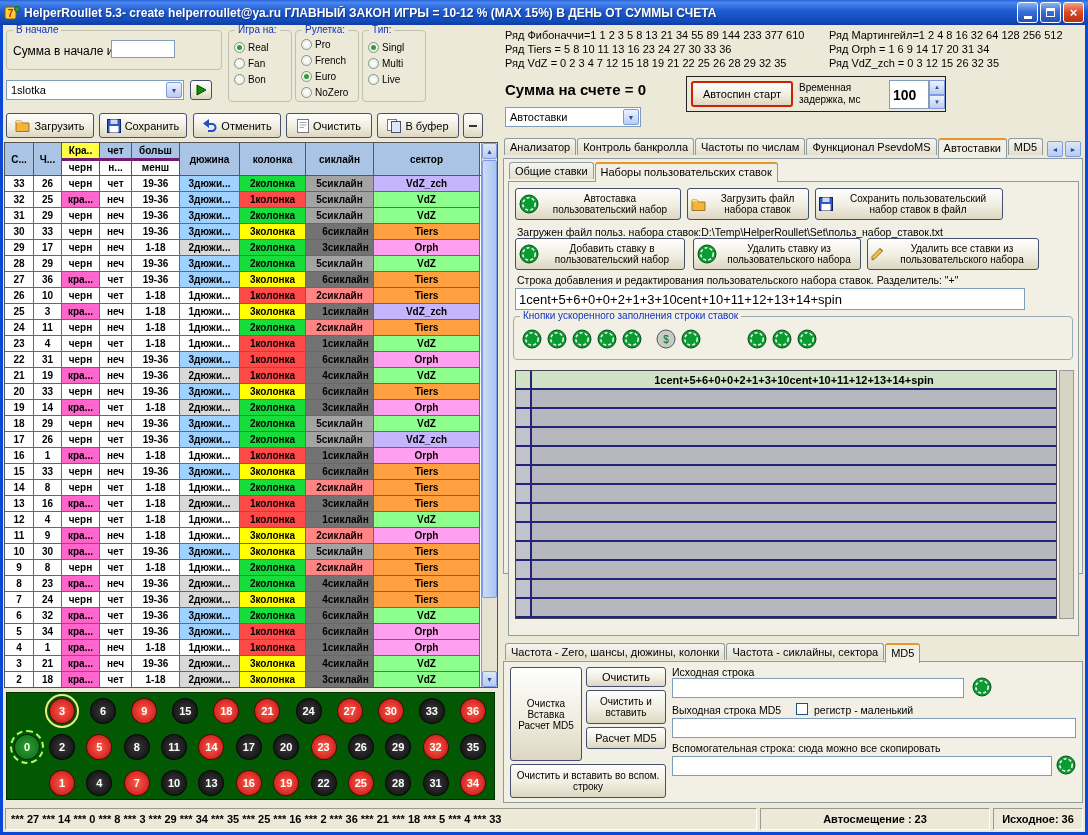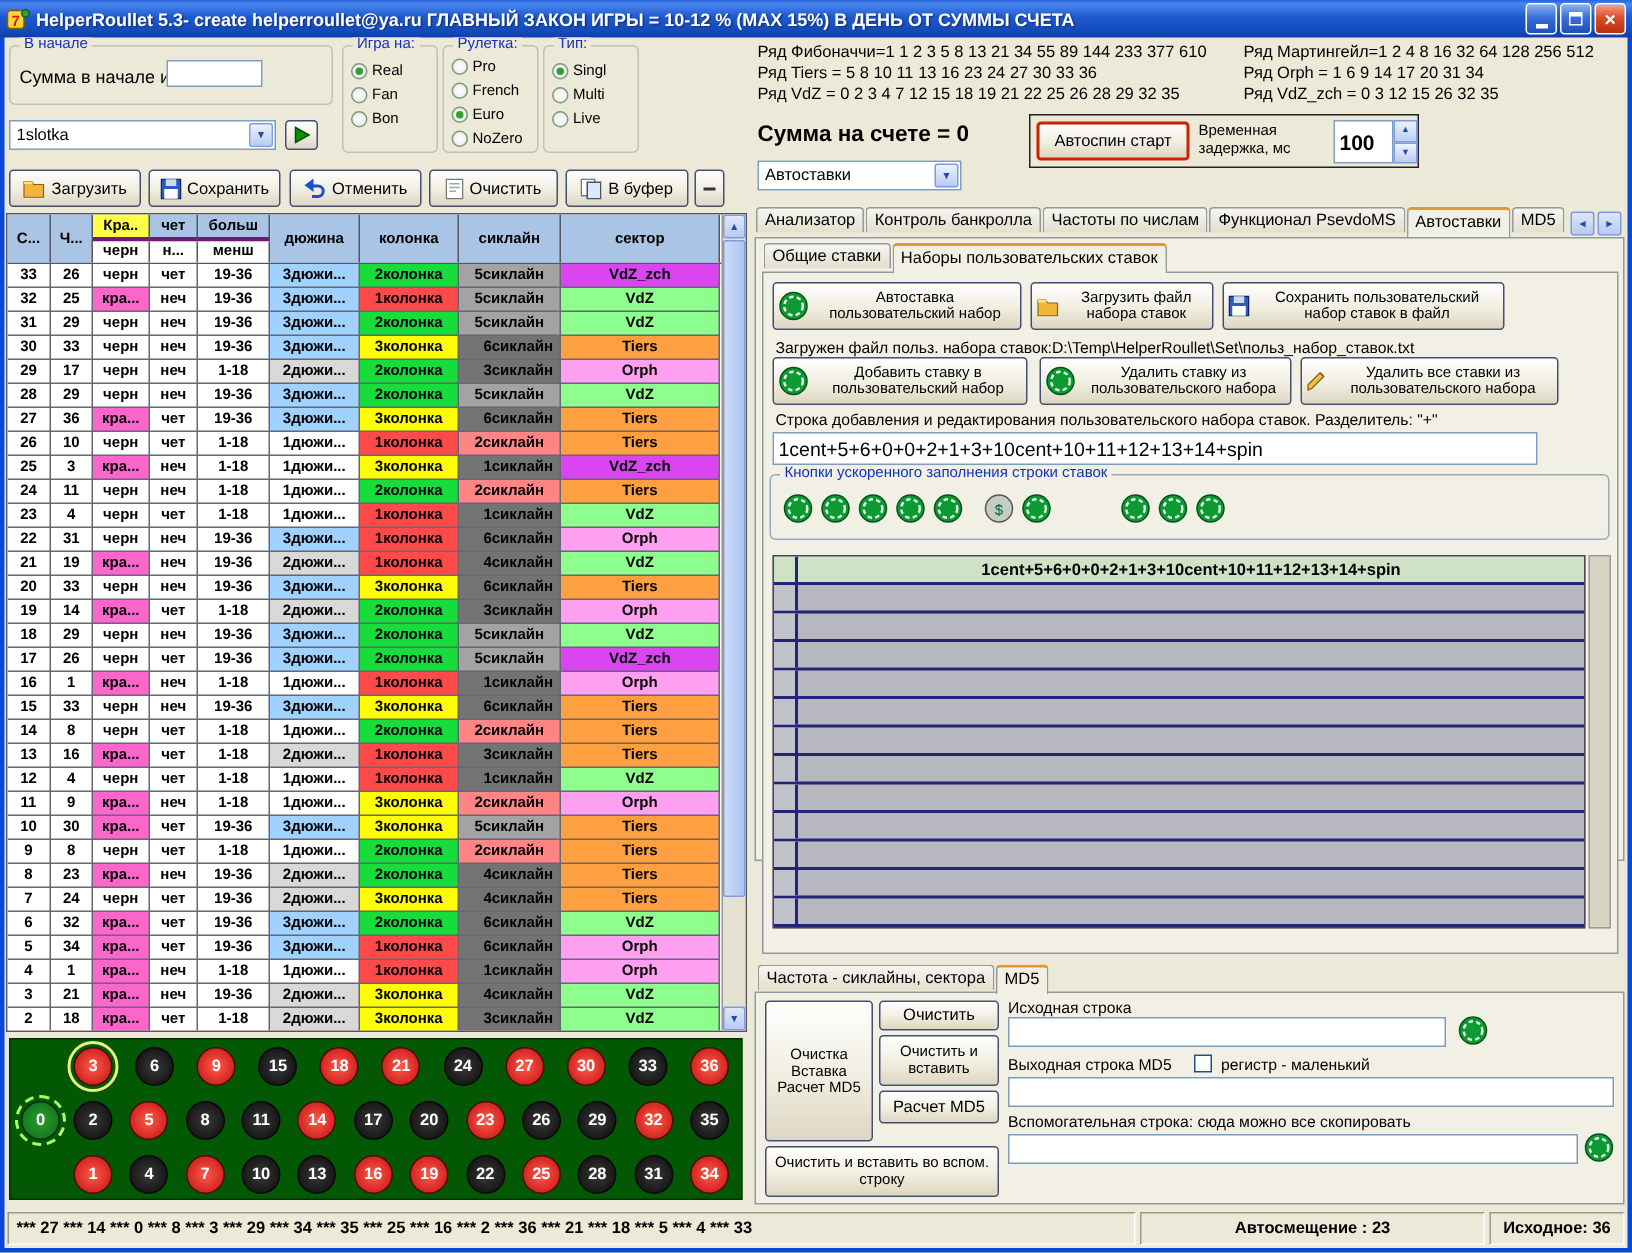--- a/index.html
+++ b/index.html
@@ -51,21 +51,21 @@
   .hc.yellow { background:#ffff45; }
   .hc.white { background:#fff; }
   .w0{width:29px}.w1{width:28px}.w2{width:38px}.w3{width:32px}.w4{width:48px}.w5{width:60px}.w6{width:66px}.w7{width:68px}.w8{width:106px}
   .trow { display:flex; height:16px; width:477px; }
   .tc { border-right:1px solid #667; border-bottom:1px solid #667; font-size:10px; font-weight:bold;
     display:flex; align-items:center; justify-content:center; background:#fff; overflow:hidden; white-space:nowrap; }
   .k-red { background:#ff66cc; }
   .dz2 { background:#d9d9d9; } .dz3 { background:#9fd2ff; }
   .co1 { background:#ff4a4a; } .co2 { background:#17dd3c; } .co3 { background:#ffff00; }
   .sl1,.sl3,.sl4,.sl6 { background:#737373;padding-left:12px; } .sl2 { background:#ff8585; } .sl5 { background:#a3a3a3; }
-  .sec-VdZzch { background:#d946ef; } .sec-VdZ { background:#8cff8c; } .sec-Tiers { background:#ffa040; } .sec-Orph { background:#ff9ff0; }
+  .sec-VdZzch { background:#c4b5fd; } .sec-VdZ { background:#8cff8c; } .sec-Tiers { background:#ffa040; } .sec-Orph { background:#ff9ff0; }
   .vscroll { position:absolute; right:0; top:0; width:16px; height:100%; background:#e5e2d2; border-left:1px solid #999; }
   .sb-btn { position:absolute; left:0; width:15px; height:16px; background:linear-gradient(#dfe7f5,#b9cbf0);
     border:1px solid #7d9be0; border-radius:2px; color:#234fa8; font-size:7px; display:flex; align-items:center; justify-content:center; }
   .sb-btn.up{top:0}.sb-btn.down{bottom:0}
   .sb-thumb { position:absolute; left:0; top:17px; width:15px; height:438px;
     background:linear-gradient(90deg,#cddcf8,#aac4f2); border:1px solid #7d9be0; border-radius:2px; }
 
   
   .board { position:absolute; left:3px; top:667px; width:489px; height:108px; background:#035903; border:1px solid #012f01; }
   .zero-slot { position:absolute; left:7px; top:41px; }
@@ -925,20 +925,21 @@
           <div class="bl-row">
             <div class="bl-left"></div>
             <div class="bl-main"></div>
           </div>
         </div>
       <div class="betlist-scroll"></div>
     </div>
   </div>
 
   <div class="tabstrip" id="freq-tabs" style="left:502px;top:618px">
+      <div class="tab">Частота - Zero, шансы, дюжины, колонки</div>
       <div class="tab">Частота - сиклайны, сектора</div>
       <div class="tab active">MD5</div>
     </div>
   <div class="panel" id="md5-panel">
     <button class="btn bigbtn" style="left:6px;top:5px;width:72px;height:94px">
         <span>Очистка Вставка Расчет MD5</span>
       </button>
     <button class="btn" style="left:82px;top:5px;width:80px;height:20px">Очистить</button>
     <button class="btn bigbtn" style="left:82px;top:28px;width:80px;height:34px">
         <span>Очистить и вставить</span>

